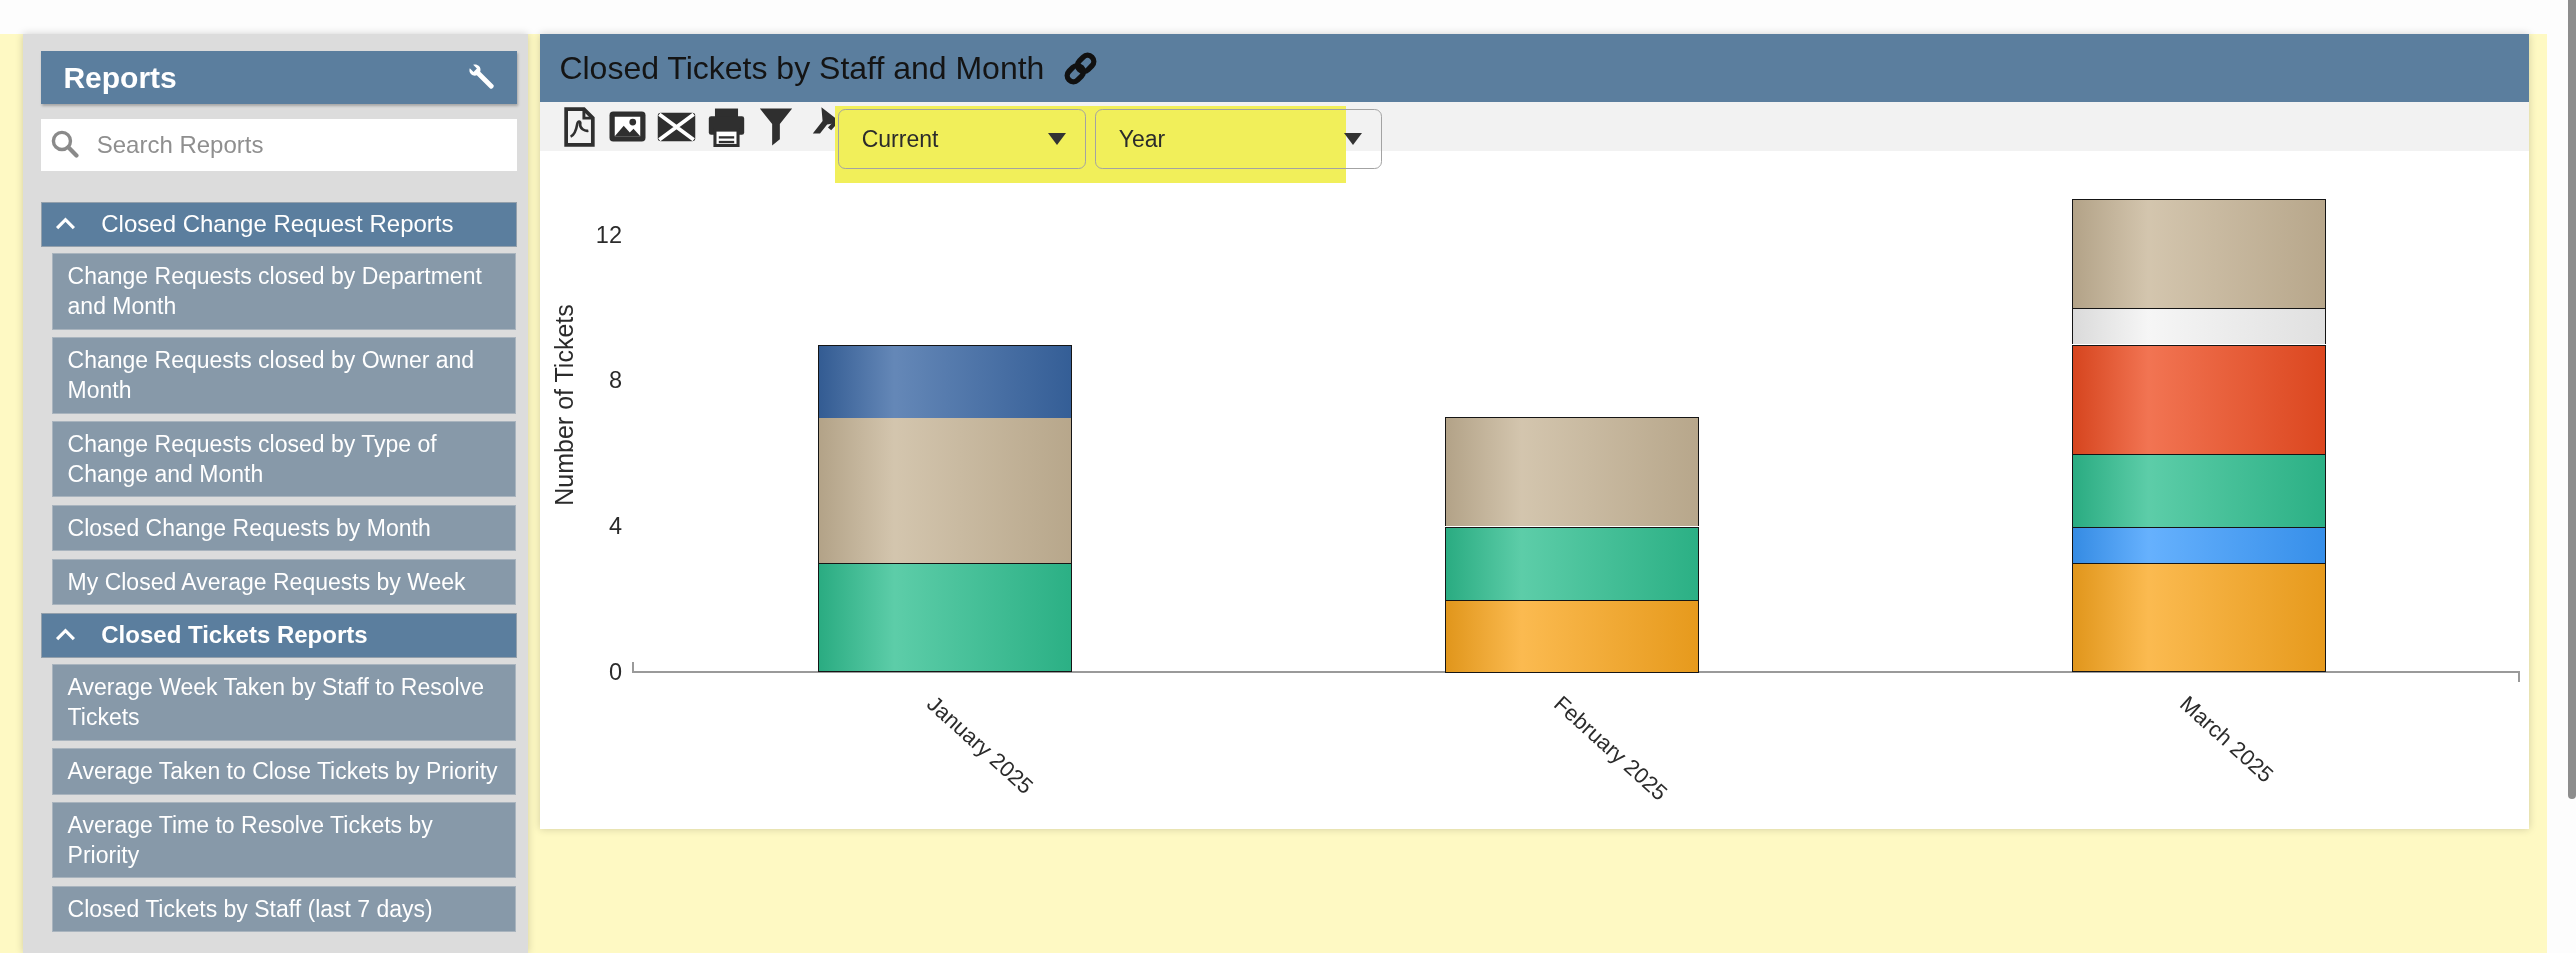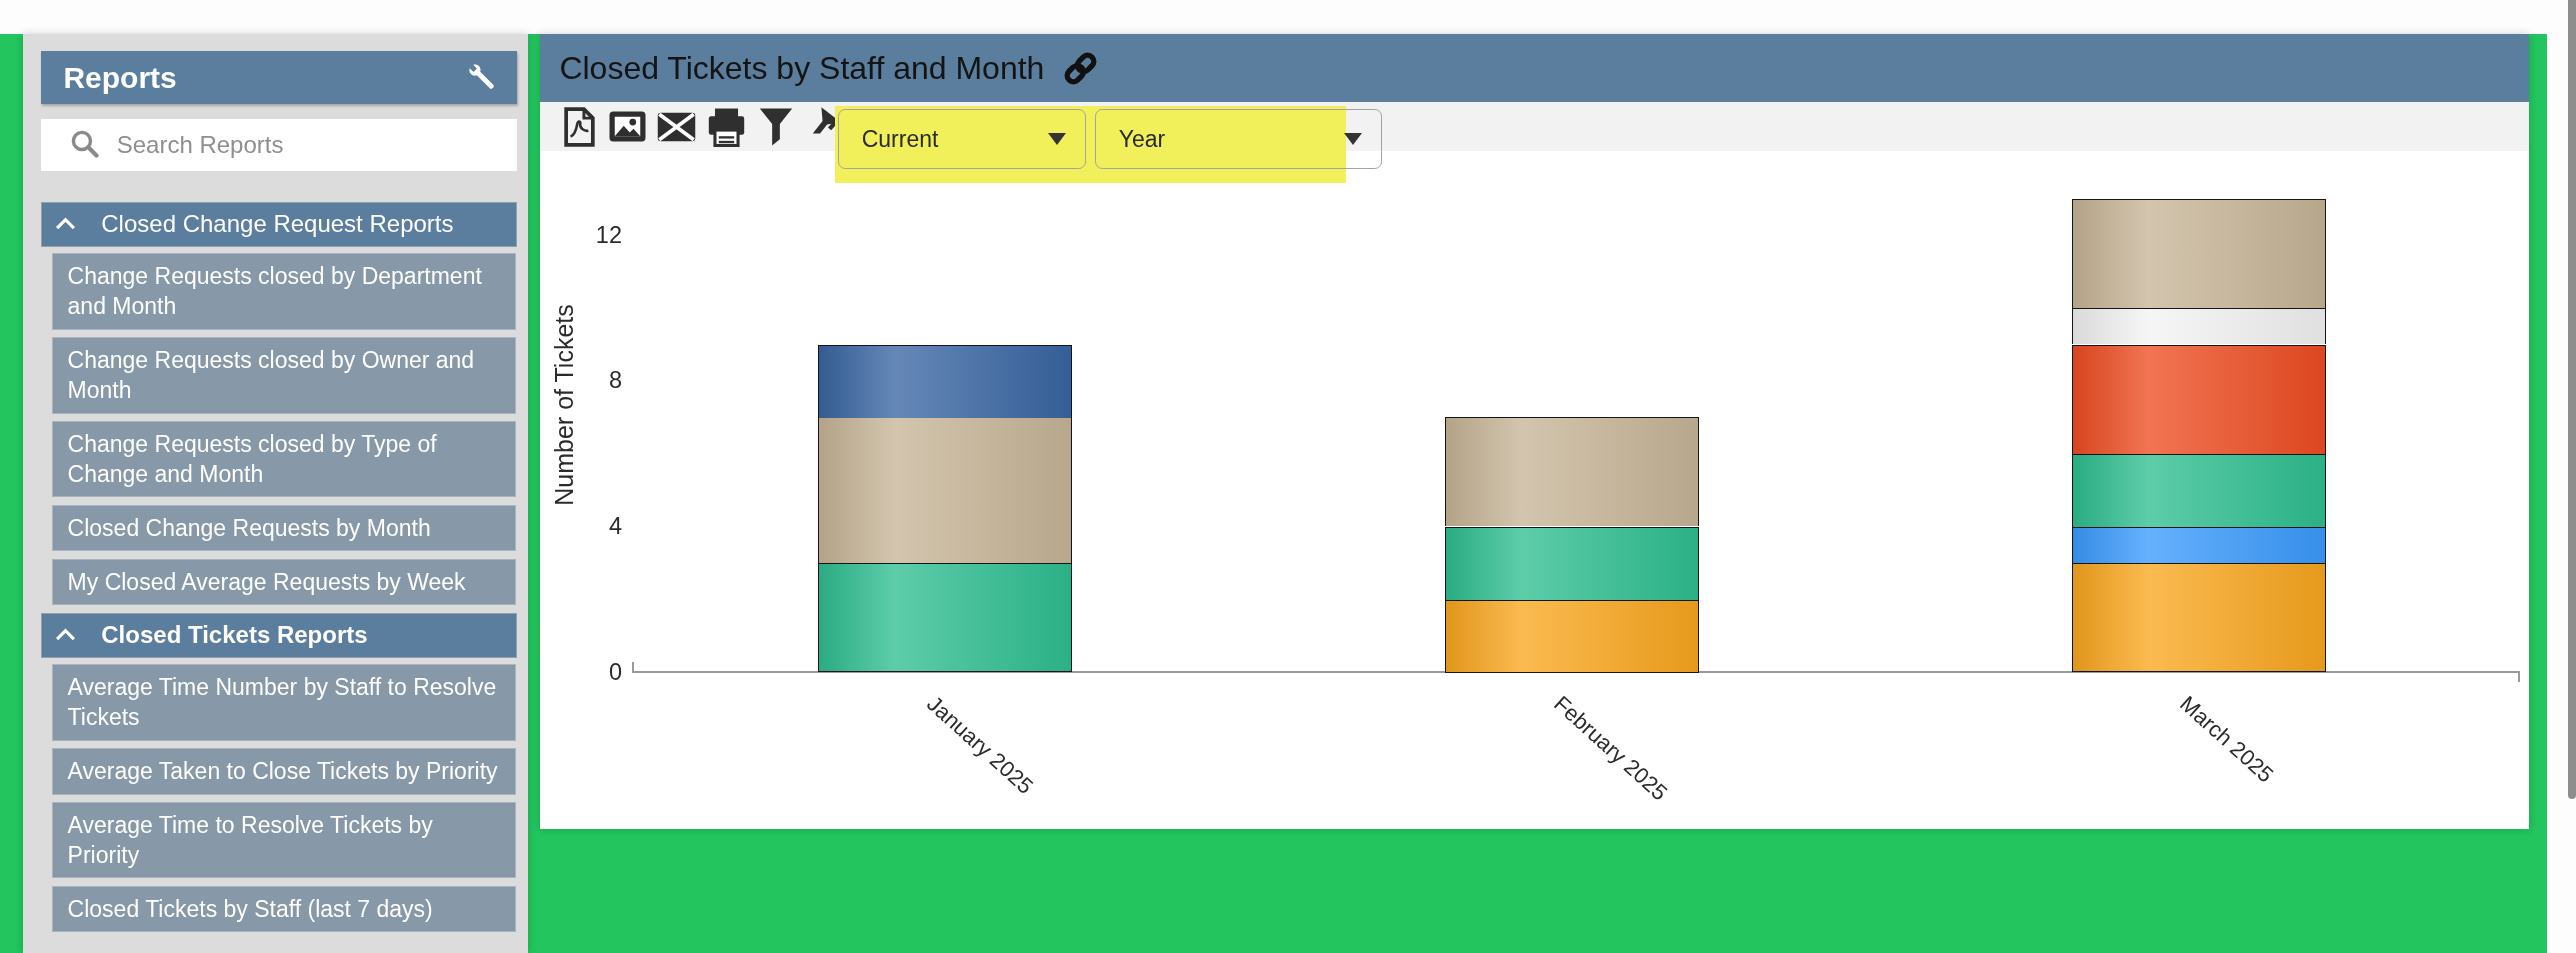--- a/index.html
+++ b/index.html
@@ -1,26 +1,26 @@
 <!DOCTYPE html>
 <html style="font-size:13px"><head>
 <meta charset="utf-8">
 <style>
   html,body{margin:0;padding:0;background:#f1f1f1;font-family:"Liberation Sans",sans-serif;}
-  #stage{position:relative;width:2576px;height:953px;overflow:hidden;background:#22c55e;}
+  #stage{position:relative;width:2576px;height:953px;overflow:hidden;background:#fef9c3;}
   .topband{position:absolute;left:0;top:0;width:2576px;height:34px;background:#fdfdfd;}
 
   
   .sidebar{position:absolute;left:22.7px;top:34px;width:505px;height:919px;background:#dcdcdc;
            box-shadow:0 0 8px rgba(0,0,0,.18);padding:17px 0 0 18px;box-sizing:border-box;}
   .sb-inner{width:476px;}
   .sb-header{height:53px;background:#5b7e9e;display:flex;align-items:center;justify-content:space-between;
              padding:0 21px 0 22.7px;box-sizing:border-box;box-shadow:0.8px 1.6px 2.4px rgba(0,0,0,.25);}
   .sb-header .sb-title{color:#fff;font-size:30px;font-weight:bold;}
-  .sb-search{margin-top:14.6px;height:52px;background:#fff;display:flex;align-items:center;padding:0 29px;box-sizing:border-box;}
+  .sb-search{margin-top:14.6px;height:52px;background:#fff;display:flex;align-items:center;padding:0 9px;box-sizing:border-box;}
   .sb-search input{border:none;outline:none;font-size:24px;color:#444;margin-left:16px;width:388px;background:transparent;
                    font-family:"Liberation Sans",sans-serif;}
   .sb-search input::placeholder{color:#8f8f8f;}
   .sb-list{margin-top:31px;}
   .sb-section{height:45px;background:#5b7e9e;border:1.6px solid #93a0ac;box-sizing:border-box;
               display:flex;align-items:center;padding:0 0 0 13px;color:#fff;font-size:24px;margin-bottom:6.5px;gap:11px;}
   .sb-section .chev{margin-right:14.6px;display:inline-flex;}
   .sb-section.bold{font-weight:bold;}
   .sb-item{margin:0 0 7.3px 11.3px;width:464px;background:#8799a9;border:1.6px solid #a9b4be;box-sizing:border-box;
            color:#fff;font-size:23px;line-height:30px;padding:7.3px 13px 7.3px 14.6px;}
@@ -102,21 +102,21 @@
           <div class="sb-item">Closed Change Requests by Month</div>
           <div class="sb-item">My Closed Average Requests by Week</div>
           <div class="sb-section bold">
             <span class="chev">
               <svg width="21" height="13.8" viewBox="0 0 20 12">
                 <path d="M2 10 L10 2 L18 10" fill="none" stroke="#fff" stroke-width="3"></path>
               </svg>
             </span>
             <span>Closed Tickets Reports</span>
           </div>
-          <div class="sb-item">Average Time Number by Staff to Resolve Tickets</div>
+          <div class="sb-item">Average Week Taken by Staff to Resolve Tickets</div>
           <div class="sb-item">Average Taken to Close Tickets by Priority</div>
           <div class="sb-item">Average Time to Resolve Tickets by Priority</div>
           <div class="sb-item">Closed Tickets by Staff (last 7 days)</div>
         </div>
     </div>
   </div>
 
   <div class="main">
     <div class="main-header">
       <span class="main-title">Closed Tickets by Staff and Month</span>

